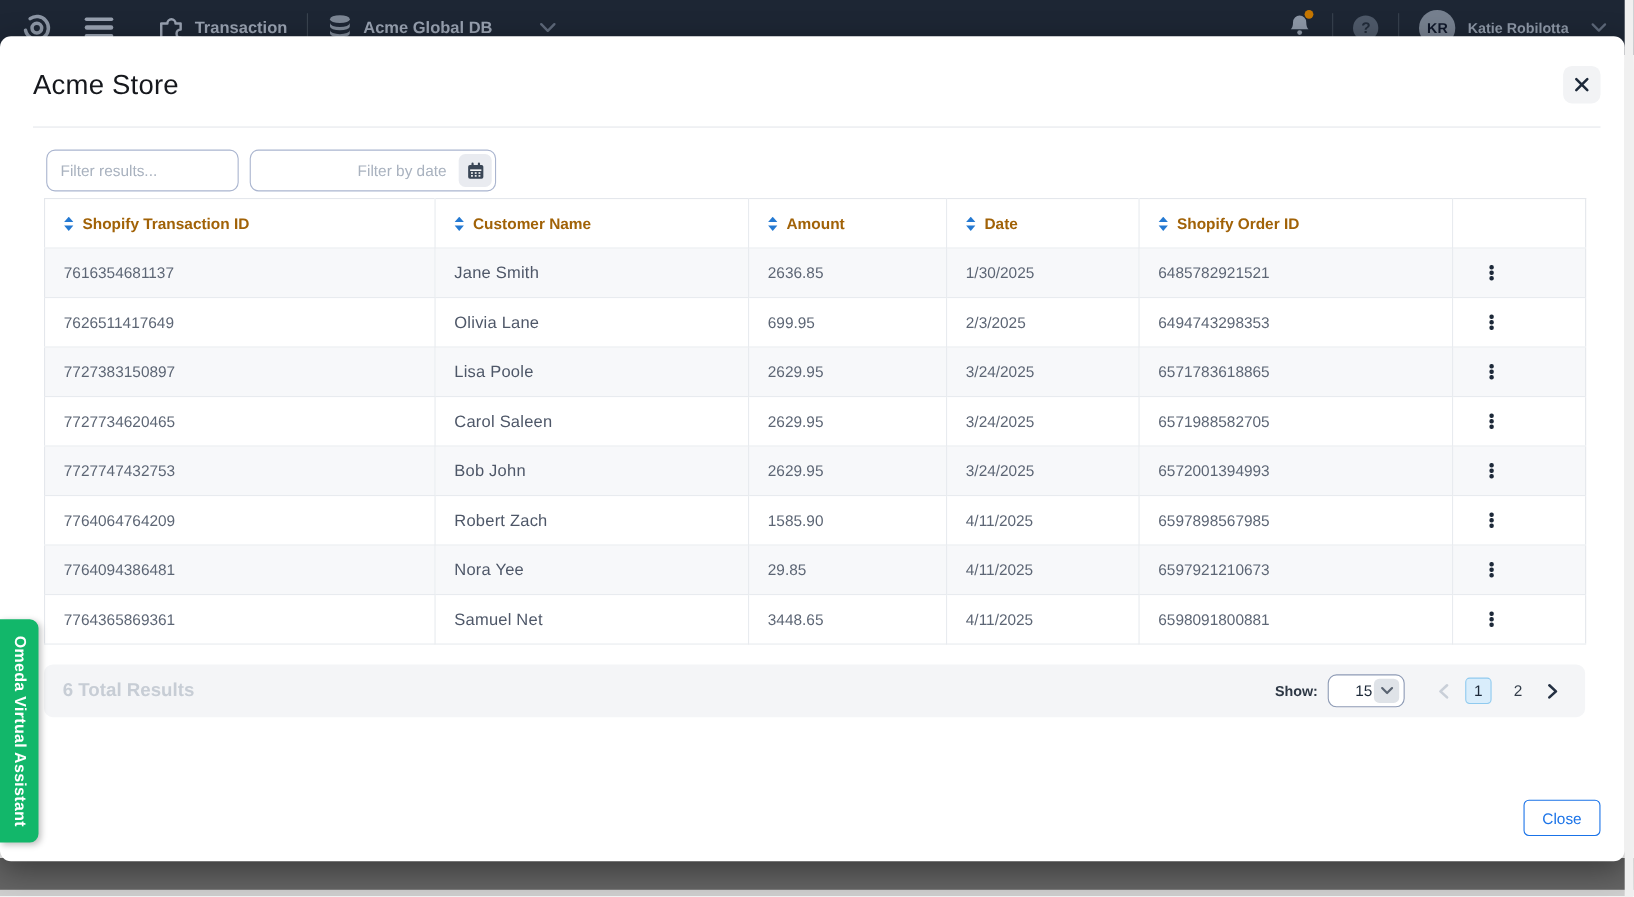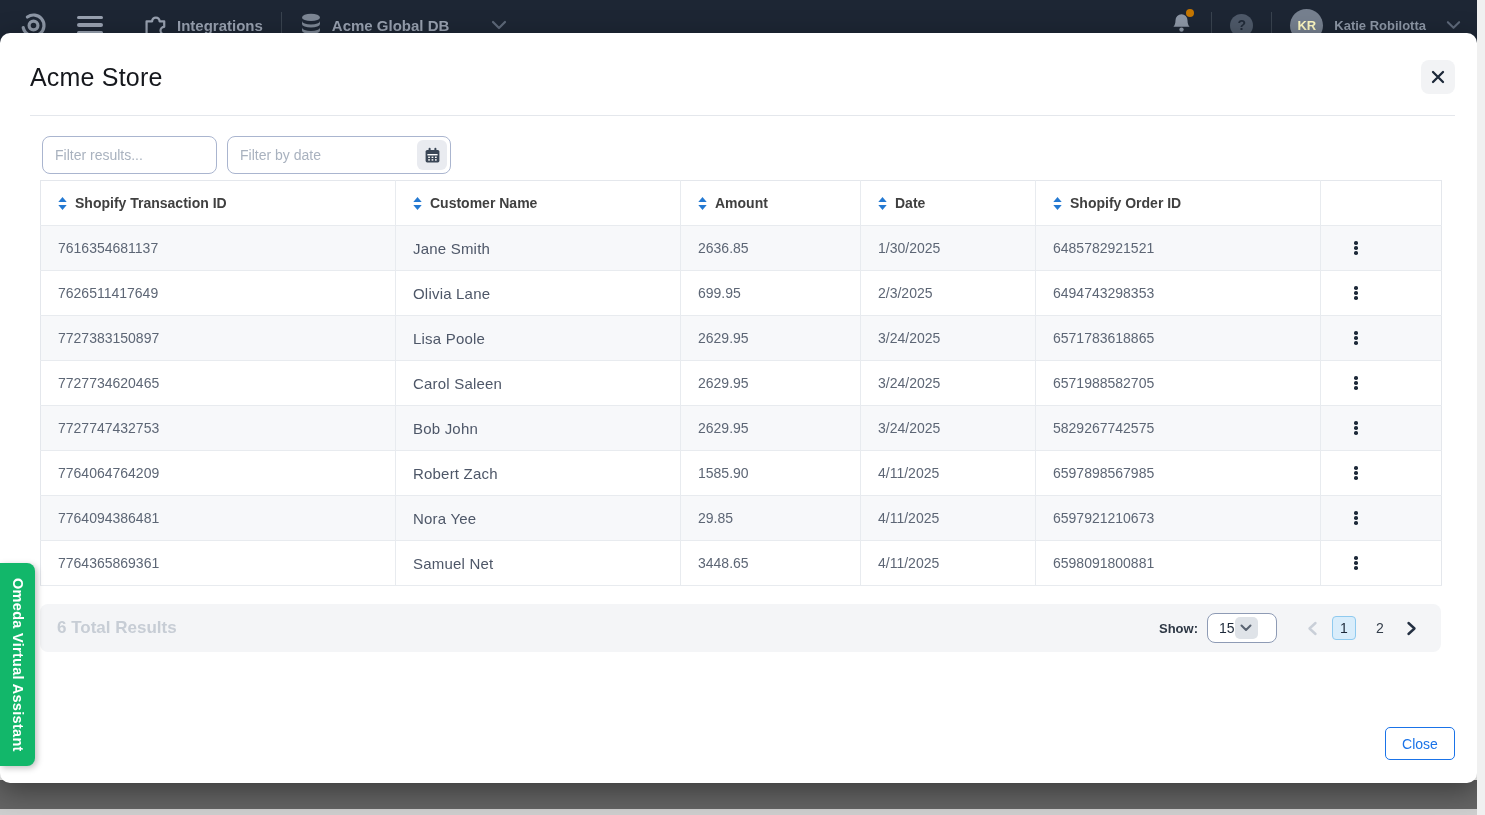--- a/index.html
+++ b/index.html
@@ -17,21 +17,21 @@
   .logo { margin-right:30px; }
   .hamburger { margin-right:38px; display:flex; flex-direction:column; gap:4px; }
   .hamburger span { display:block; width:26px; height:3.4px; background:#98a1b0; border-radius:2px; }
   .puzzle { margin-right:10px; }
   .db-icon { margin-right:10px; }
   .tb-chevron { margin-left:42px; }
   .bell-wrap { position:relative; margin-right:0; }
   .bell-dot { position:absolute; top:-2px; right:-1px; width:8px; height:8px; border-radius:50%; background:#c57600; }
   .help-circle { width:23px; height:23px; border-radius:50%; background:#4e5969; color:#212b39;
                  display:flex; align-items:center; justify-content:center; font-size:14px; font-weight:700; }
-  .avatar { width:33px; height:33px; border-radius:50%; background:#76808f; color:#fef9c3;
+  .avatar { width:33px; height:33px; border-radius:50%; background:#76808f; color:#0f172a;
             display:flex; align-items:center; justify-content:center; font-size:13px; font-weight:700; margin-right:11px; }
   .user-name { color:#8d97a6; font-weight:700; font-size:13px; margin-right:20px; }
 
   .bottom-bar { position:absolute; left:0; right:0; top:780px; height:29px; background:#646464; z-index:0; }
   .bottom-strip { position:absolute; left:0; right:0; top:809px; height:6px; background:#cfcfcf; z-index:0; }
   .right-strip { position:absolute; right:0; top:0; width:8px; height:815px; background:#f0f0f0; z-index:30; }
 
   
   .modal { position:absolute; left:0; top:33px; width:1477px; height:750px; background:#ffffff;
            border-radius:10px; box-shadow:0 8px 28px rgba(0,0,0,.40); z-index:10; }
@@ -40,47 +40,47 @@
   .x-close { width:34px; height:34px; border:none; border-radius:8px; background:#f2f3f5; cursor:pointer;
              display:flex; align-items:center; justify-content:center; }
   .title-divider { border:none; border-top:1px solid #e4e7ec; margin:21px 22px 0 30px; }
 
   .filters { display:flex; gap:10px; margin:20px 0 0 42px; }
   .filters input { height:38px; border:1px solid #aab5cf; border-radius:8px; padding:0 12px; font-size:14px;
                    color:#344054; outline:none; font-family:"Liberation Sans", sans-serif; }
   .filters input::placeholder { color:#a9b2bf; }
   .filter-text { width:175px; }
   .date-wrap { position:relative; width:224px; }
-  .date-wrap input { width:100%; padding-right:44px; }
+  .date-wrap input { width:100%; padding-right:44px;text-align:right; }
   .cal-btn { position:absolute; right:4px; top:4px; width:30px; height:30px; border:none; border-radius:6px;
              background:#e9ebf0; cursor:pointer; display:flex; align-items:center; justify-content:center; }
 
   .table-zone { margin:6px 0 0 40px; width:1401px; }
   table { border-collapse:collapse; table-layout:fixed; width:1401px; background:#fff;
           border:1px solid #e4e7ec; }
   th, td { border-right:1px solid #e8ebef; border-bottom:1px solid #e8ebef; height:45px;
            padding:0 10px 0 17px; text-align:left; vertical-align:middle; white-space:nowrap; overflow:hidden; }
   th:last-child, td:last-child { border-right:none; }
   th { background:#ffffff; }
   .th-inner { display:flex; align-items:center; gap:8px; }
-  .th-label { font-size:14px; font-weight:700; color:#404040; }
+  .th-label { font-size:14px; font-weight:700; color:#a16207; }
   tr.alt td { background:#f7f8fa; }
   td { font-size:14px; color:#5d6675; }
   td.name-cell { font-size:15px; color:#4e5768; letter-spacing:.2px; }
   td.kebab-cell { padding-left:27px; }
   .kebab { border:none; background:transparent; cursor:pointer; padding:4px 6px; }
   .kebab span { display:block; width:3.6px; height:3.6px; border-radius:50%; background:#1d2939; margin:1.7px auto; }
 
   .table-footer { margin-top:18px; width:1401px; height:48px; background:#f4f5f7; border-radius:8px;
                   display:flex; align-items:center; justify-content:space-between; padding:0 22px 0 17px; }
   .total-results { font-size:17px; font-weight:700; color:#c7cdd5; }
   .pager { display:flex; align-items:center; }
   .show-label { font-size:13px; font-weight:600; color:#2e3845; margin-right:9px; }
   .page-size { width:70px; height:30px; background:#fff; border:1.4px solid #8e9bb5; border-radius:8px;
-               display:flex; align-items:center; justify-content:flex-start; padding:0 4px 0 11px; cursor:pointer; }
+               display:flex; align-items:center; justify-content:space-between; padding:0 4px 0 24px; cursor:pointer; }
   .page-size .val { font-size:14px; color:#1d2939; }
   .sel-chev { width:23px; height:22px; background:#dfe3e8; border-radius:5px; display:flex;
               align-items:center; justify-content:center; }
   .pg-btn { border:none; background:transparent; cursor:pointer; display:flex; align-items:center; padding:2px; }
   .pg-prev { margin-left:28px; }
   .pages { display:flex; align-items:center; gap:12px; margin:0 12px; }
   .page-num { min-width:24px; height:24px; display:flex; align-items:center; justify-content:center;
               font-size:14px; color:#333d4a; border-radius:4px; cursor:pointer; }
   .page-num.active { background:#d9edfb; border:1.4px solid #8fcaef; color:#1d2939; }
 
@@ -106,21 +106,21 @@
         <circle cx="13.5" cy="13.5" r="4.4" stroke="#8d97a6" stroke-width="3.2"></circle>
       </svg>
       <div class="hamburger">
           <span></span>
           <span></span>
           <span></span>
         </div>
       <svg class="puzzle icon-gray" width="26" height="26" viewBox="0 0 28 28" fill="none">
         <path d="M6 10 h6 a4 4 0 1 1 8 0 h5 v6 a4 4 0 1 0 0 8 v0 H6 Z" stroke="#98a1b0" stroke-width="2.4" stroke-linejoin="round"></path>
       </svg>
-      <span class="tb-label">Integrations</span>
+      <span class="tb-label">Transaction</span>
       <span class="tb-divider"></span>
       <svg class="db-icon" width="22" height="24" viewBox="0 0 22 24" fill="#7d8795">
         <ellipse cx="11" cy="4.4" rx="9" ry="3.6"></ellipse>
         <path d="M2 8 a9 3.6 0 0 0 18 0 v3 a9 3.6 0 0 1 -18 0 Z"></path>
         <path d="M2 14.5 a9 3.6 0 0 0 18 0 v3 a9 3.6 0 0 1 -18 0 Z"></path>
       </svg>
       <span class="tb-label">Acme Global DB</span>
       <svg class="tb-chevron" width="16" height="10" viewBox="0 0 16 10" fill="none">
         <path d="M2 2 L8 8 L14 2" stroke="#5d6879" stroke-width="2.2" stroke-linecap="round" stroke-linejoin="round"></path>
       </svg>
@@ -274,21 +274,21 @@
               <td>2629.95</td>
               <td>3/24/2025</td>
               <td>6571988582705</td>
               <td class="kebab-cell"><button class="kebab"><span></span><span></span><span></span></button></td>
             </tr>
             <tr class="alt">
               <td>7727747432753</td>
               <td class="name-cell">Bob John</td>
               <td>2629.95</td>
               <td>3/24/2025</td>
-              <td>5829267742575</td>
+              <td>6572001394993</td>
               <td class="kebab-cell"><button class="kebab"><span></span><span></span><span></span></button></td>
             </tr>
             <tr>
               <td>7764064764209</td>
               <td class="name-cell">Robert Zach</td>
               <td>1585.90</td>
               <td>4/11/2025</td>
               <td>6597898567985</td>
               <td class="kebab-cell"><button class="kebab"><span></span><span></span><span></span></button></td>
             </tr>

